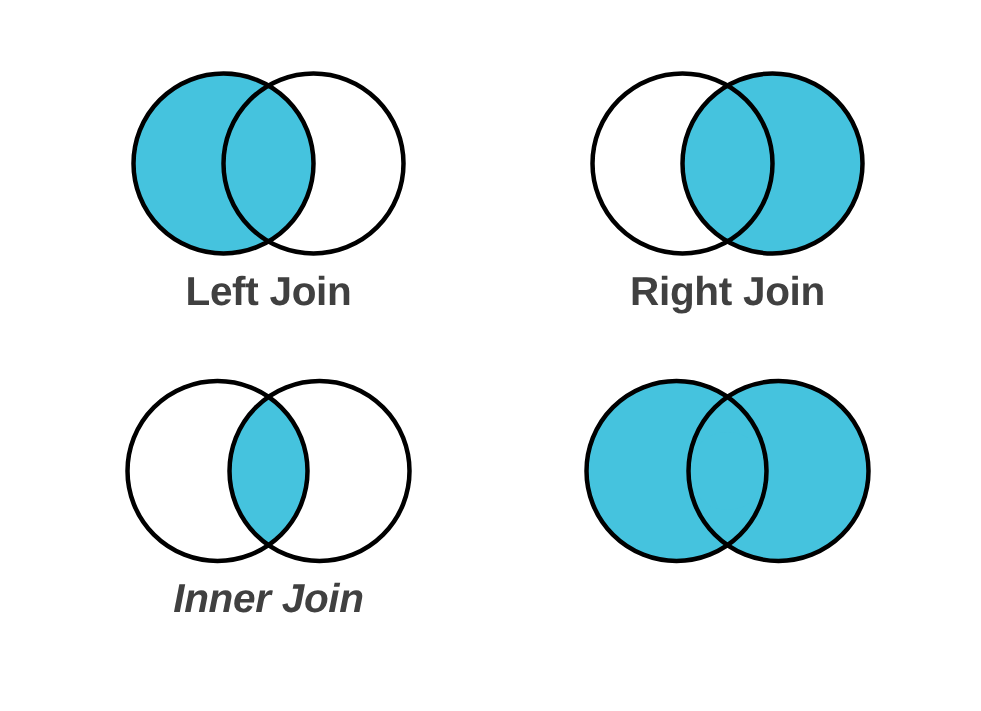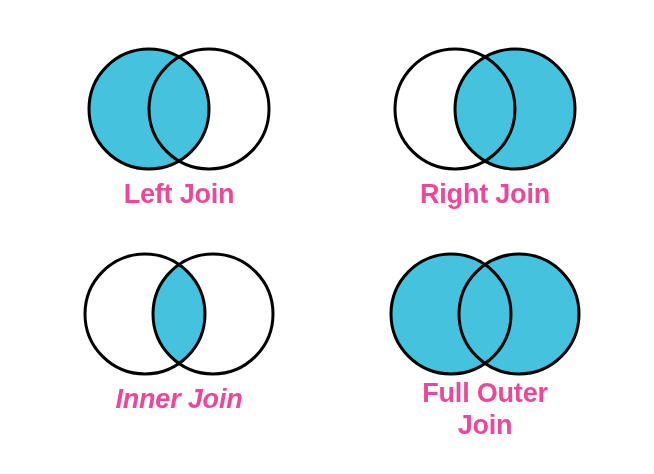--- a/index.html
+++ b/index.html
@@ -34,21 +34,21 @@
     display: block;
   }
   .caption {
     position: absolute;
     width: 100%;
     text-align: center;
     font-family: "Liberation Sans", sans-serif;
     font-weight: bold;
     font-size: 27px;
     line-height: 32px;
-    color: #ec4899;
+    color: #404040;
     letter-spacing: -0.2px;
     white-space: pre-line;
   }
   
   #cell-left-join    { left: 42px;  top: 36px;  width: 274px; height: 190px; }
   #cell-right-join   { left: 348px; top: 36px;  width: 274px; height: 190px; text-decoration: underline; }
   #cell-inner-join   { left: 42px;  top: 241px; width: 274px; height: 190px; font-style: italic; }
   #cell-full-outer-join { left: 348px; top: 241px; width: 274px; height: 230px; }
 
   #cell-left-join .venn-wrap,
@@ -137,17 +137,15 @@
   <div class="cell" id="cell-full-outer-join">
     <div class="venn-wrap">
       <svg class="venn-svg" width="216" height="134" viewBox="0 0 216 134">
         <circle cx="74" cy="67" r="60" fill="#45c3de"></circle>
         <circle cx="142" cy="67" r="60" fill="#45c3de"></circle>
         <circle cx="108" cy="67" r="26" fill="#45c3de"></circle>
         <circle cx="74" cy="67" r="60" fill="none" stroke="#000000" stroke-width="3"></circle>
         <circle cx="142" cy="67" r="60" fill="none" stroke="#000000" stroke-width="3"></circle>
       </svg>
     </div>
-    <div class="caption">Full Outer
-Join</div>
   </div>
 
 </div>
 
 </body></html>

